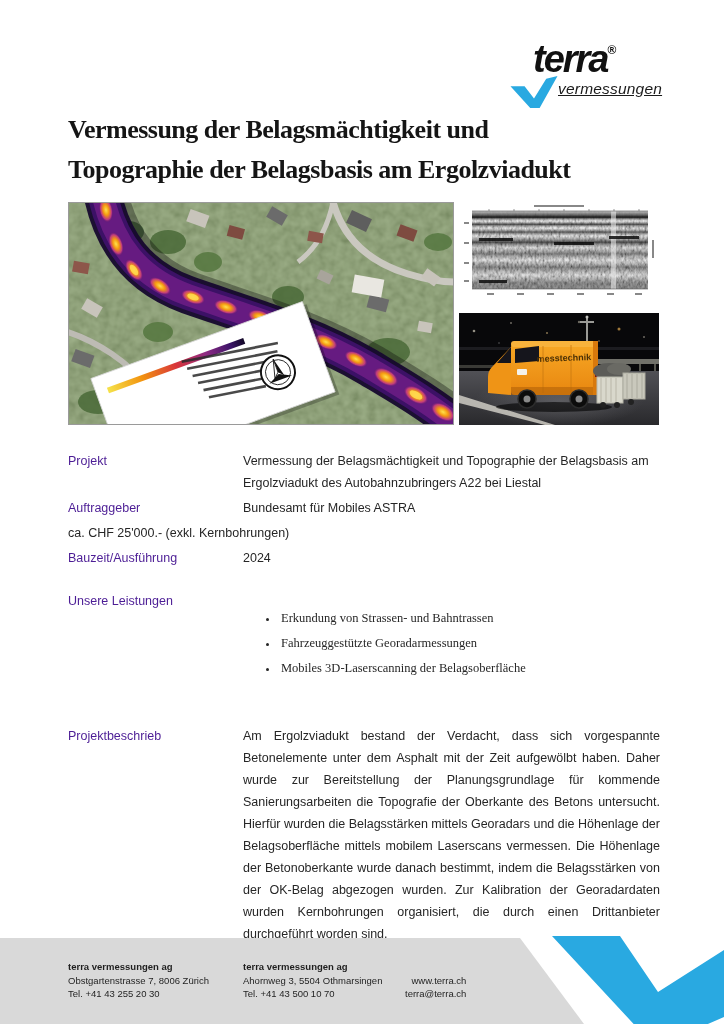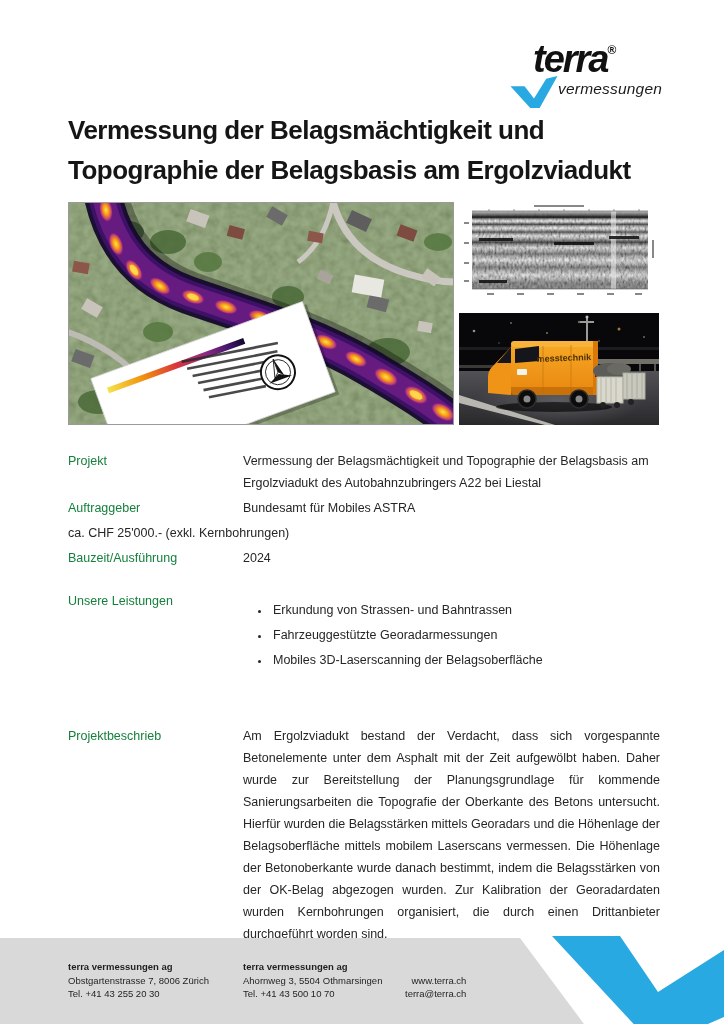--- a/index.html
+++ b/index.html
@@ -12,45 +12,45 @@
   .logo { position:absolute; left:505px; top:38px; width:200px; height:72px; }
   .logo-check { position:absolute; left:4px; top:38px; width:50px; height:32px; }
   .logo-brand {
     position:absolute; left:28px; top:0px;
     font-size:38px; font-weight:bold; font-style:italic;
     letter-spacing:-2px; color:#111;
   }
   .logo-reg { font-size:12px; font-style:normal; vertical-align:18px; letter-spacing:0; }
   .logo-sub {
     position:absolute; left:53px; top:42px;
-    font-size:15.5px; font-style:italic; color:#1a1a1a; letter-spacing:0.2px;
+    font-size:15.5px; font-style:italic; color:#1a1a1a; letter-spacing:0.2px;text-decoration:underline;
   }
 
   
   .title {
     position:absolute; left:68px; top:110px; width:600px;
     font-size:26px; font-weight:bold; line-height:40px;
-    letter-spacing:-0.5px; color:#151515; margin:0;
+    letter-spacing:-0.5px; color:#151515; margin:0;font-family:Liberation Serif, serif;
   }
   .title span { display:block; }
 
   
   .media { position:absolute; left:68px; top:202px; display:flex; gap:5px; }
   .media-right { display:flex; flex-direction:column; gap:4px; }
   .img-frame { display:block; }
 
   
   .section { position:absolute; left:68px; width:592px; font-size:12.5px; line-height:22px; color:#262626; }
   .sec-fields { top:450px; }
   .sec-services { top:590px; }
   .sec-desc { top:677px;margin-top:48px; }
   .row { display:flex; margin-bottom:3px; }
-  .flabel { width:175px; flex:0 0 175px; color:#15803d; }
+  .flabel { width:175px; flex:0 0 175px; color:#4c1d95; }
   .fvalue { flex:1; }
-  ul.bullets { flex:1; margin:8px; padding-left:20px; list-style:disc; }
+  ul.bullets { flex:1; margin:16px; padding-left:20px; list-style:disc;font-family:Liberation Serif, serif; }
   ul.bullets li { line-height:25px; padding-left:2px; }
   ul.bullets li::marker { color:#262626; font-size:11px; }
   .desc-text { flex:1; margin:0; text-align:justify; line-height:22px; }
 
   
   .footer-band {
     position:absolute; left:0; top:938px; width:671px; height:86px;
     background:#D9D9D9;
     clip-path:polygon(0 0, 520px 0, 584px 100%, 0 100%);
   }

